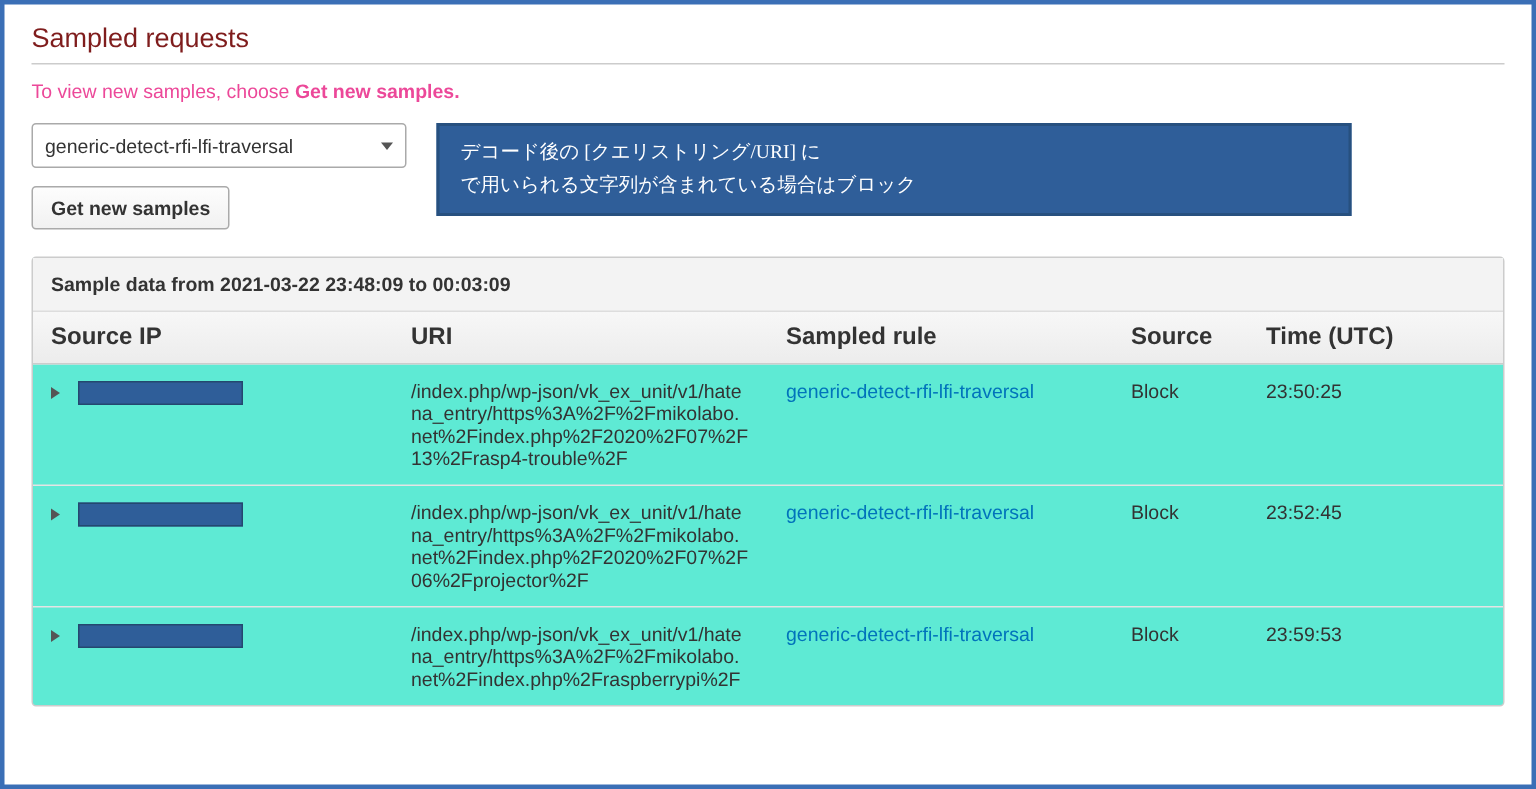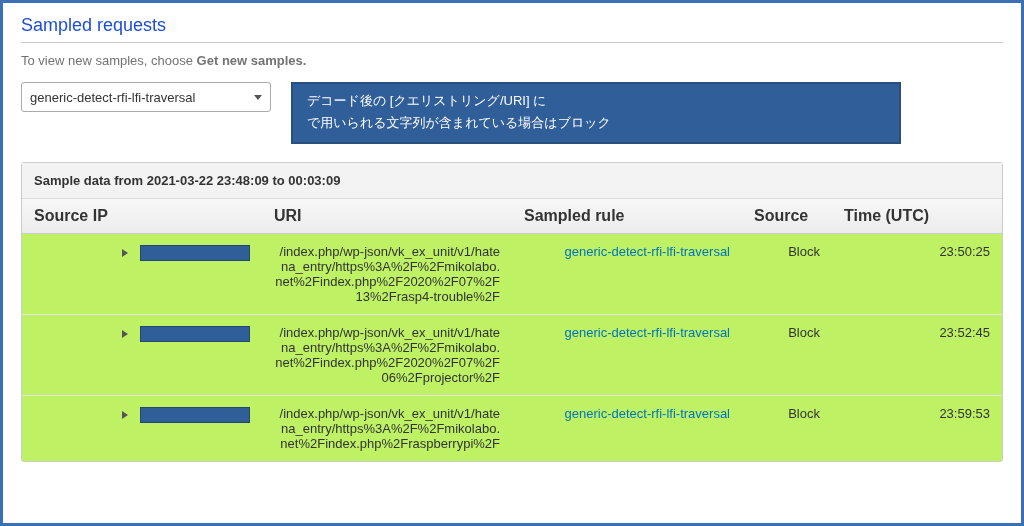--- a/index.html
+++ b/index.html
@@ -12,31 +12,31 @@
   .page-wrap {
     width: 1024px;
     height: 526px;
     border: 3px solid #3b6fb6;
     padding: 10px 18px 18px 18px;
     position: relative;
   }
   .section-title {
     font-size: 18px;
     font-weight: 400;
-    color: #1d4ed8;
+    color: #7f1d1d;
     padding: 2px 0 6px 0;
   }
   .hr {
     border: none;
     border-top: 1px solid #ccc;
     margin: 0 0 10px 0;
   }
   .hint {
     font-size: 13px;
-    color: #737373;
+    color: #ec4899;
     margin-bottom: 14px;
   }
   .hint b { font-weight: 700; }
   .controls-row {
     display: flex;
     align-items: flex-start;
     gap: 20px;
   }
   .select-wrap {
     display: flex;
@@ -77,29 +77,30 @@
   }
   .callout {
     flex: 1;
     max-width: 610px;
     background: #2f5e99;
     border: 2px solid #27507f;
     color: #fff;
     font-size: 13px;
     line-height: 1.7;
     padding: 6px 14px 8px 14px;
+    font-family: Liberation Serif, serif;
   }
   .callout .tag {
     font-weight: 400;
   }
   .panel {
     margin-top: 18px;
     border: 1px solid #ccc;
     border-radius: 3px;
-    background: #bef264;
+    background: #5eead4;
   }
   .panel-header {
     background: #f3f3f3;
     border-bottom: 1px solid #ddd;
     padding: 10px 12px;
     font-weight: 700;
     font-size: 13px;
   }
   table.data {
     width: 100%;
@@ -113,21 +114,20 @@
     border-bottom: 1px solid #ccc;
     padding: 8px 12px;
     font-size: 16px;
   }
   table.data td {
     vertical-align: top;
     padding: 10px 12px;
     border-bottom: 1px solid #e4e4e4;
     font-size: 13px;
     word-break: break-all;
-    text-align: right;
   }
   .col-ip    { width: 240px; }
   .col-uri   { width: 250px; }
   .col-rule  { width: 230px; }
   .col-act   { width: 90px; }
   .col-time  { width: auto; }
   .expand {
     display: inline-block;
     width: 0; height: 0;
     border-top: 4px solid transparent;
@@ -162,20 +162,21 @@
   <div class="hint">
     <span>To view new samples, choose </span><b>Get new samples.</b>
   </div>
 
   <div class="controls-row">
     <div class="select-wrap">
       <div class="select">
         <span>generic-detect-rfi-lfi-traversal</span>
         <span class="caret"></span>
       </div>
+      <div class="btn">Get new samples</div>
     </div>
 
     <div class="callout">
       <div>
         <span>デコード後の [クエリストリング</span><span class="tag">/URI</span><span>] に</span>
       </div>
       <div>で用いられる文字列が含まれている場合はブロック</div>
     </div>
   </div>
 

